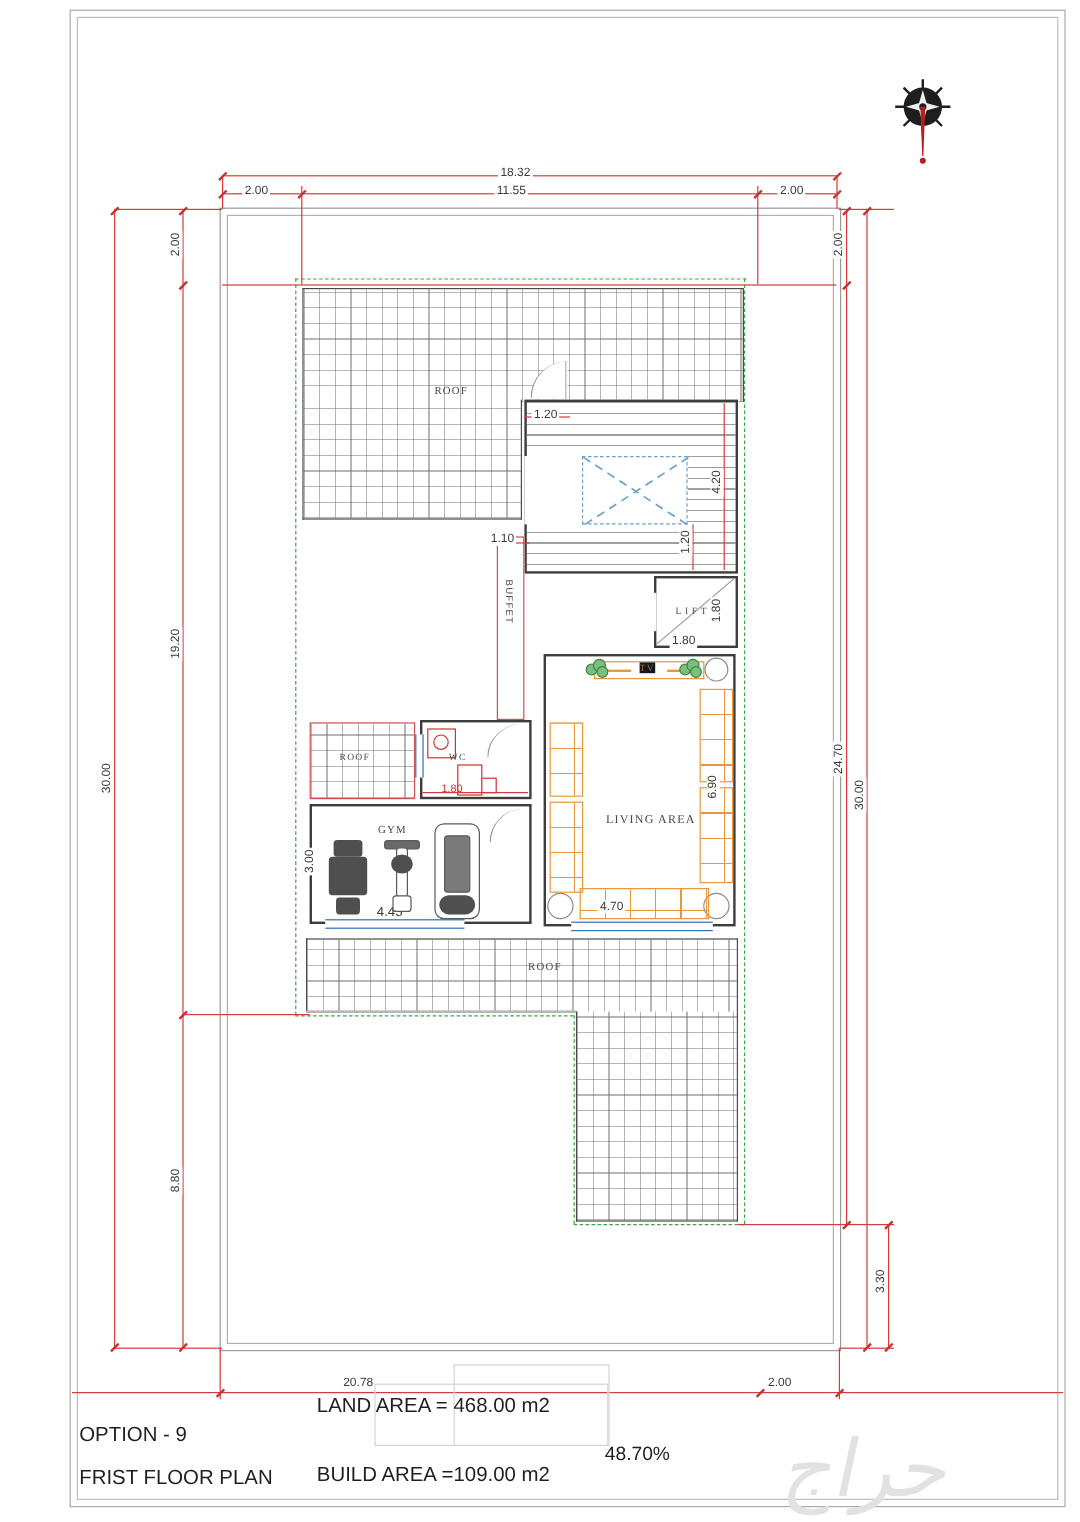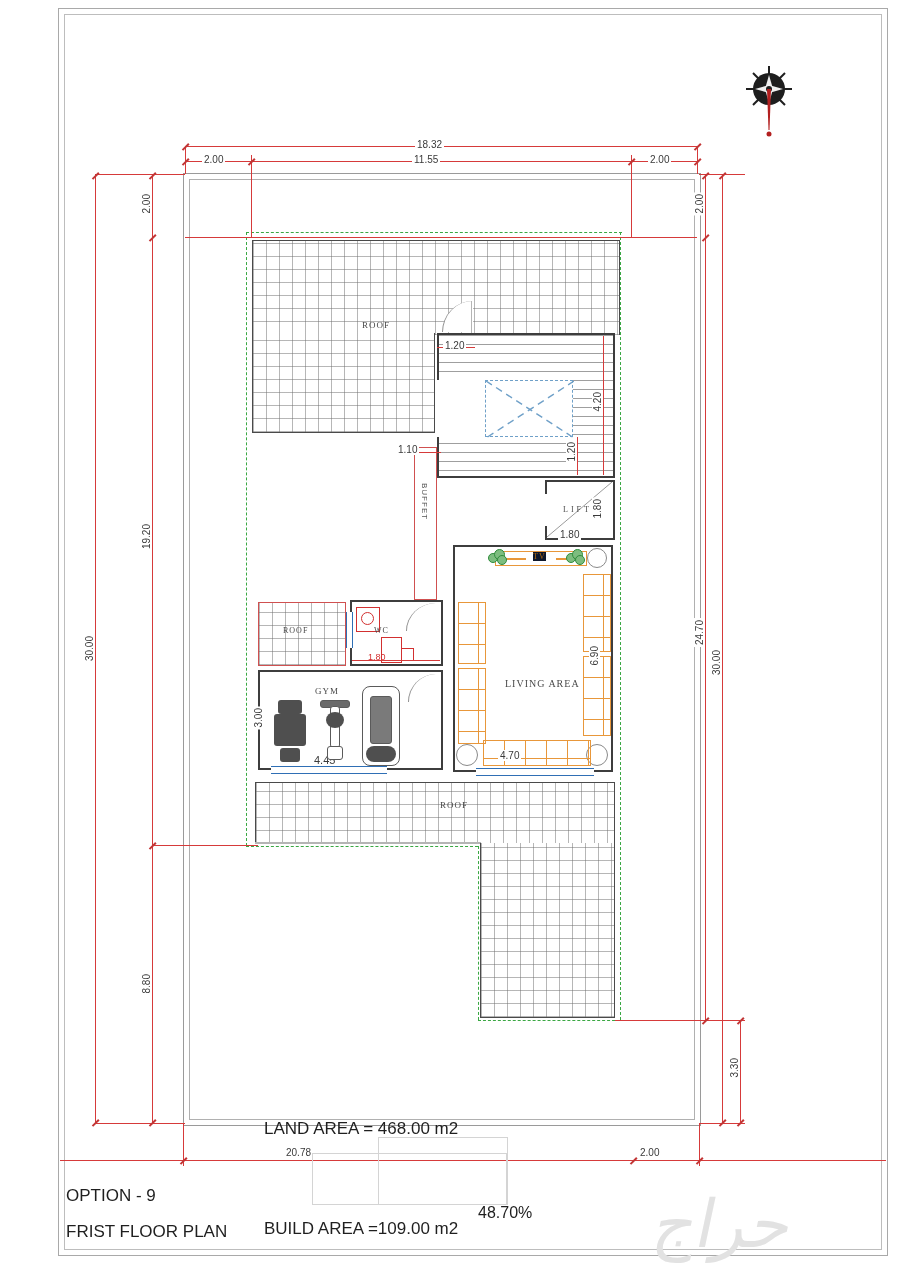--- a/index.html
+++ b/index.html
@@ -119,21 +119,21 @@
 
   <div class="rlh" style="left:437px;top:347px;width:38px"></div>
   <div class="lab" style="left:443px;top:340px">1.20</div>
   <div class="rlv" style="left:603px;top:336px;height:139px"></div>
   <div class="vlab" style="left:592px;top:390px">4.20</div>
   <div class="rlv" style="left:577px;top:437px;height:38px"></div>
   <div class="vlab" style="left:566px;top:440px">1.20</div>
 
   <div class="redwall" style="left:414px;top:447px;width:23px;height:153px"></div>
   <div class="rlh" style="left:410px;top:452px;width:31px"></div>
-  <div class="lab" style="left:396px;top:444px">1.10</div>
+  <div class="lab" style="left:407px;top:444px">1.10</div>
   <div class="vtext" style="left:420px;top:483px">BUFFET</div>
 
   <div class="wall" style="left:545px;top:480px;width:70px;height:60px">
     <svg width="65" height="55" viewBox="0 0 65 55">
         <line x1="0" y1="55" x2="65" y2="0" stroke="#9a9a9a" stroke-width="1"></line>
       </svg>
   </div>
   <div class="abs" style="left:543px;top:494px;width:4px;height:32px;background:#fff"></div>
   <div class="rlab" style="left:563px;top:505px;font-size:8px;letter-spacing:3px">LIFT</div>
   <div class="vlab" style="left:592px;top:497px">1.80</div>
@@ -260,19 +260,19 @@
     <div class="tk" style="left:699px;top:1160px"></div>
   <div class="lab" style="left:284px;top:1147px">20.78</div>
   <div class="lab" style="left:638px;top:1147px">2.00</div>
 
   <div class="faint" style="left:378px;top:1137px;width:128px;height:66px"></div>
   <div class="faint" style="left:312px;top:1153px;width:193px;height:50px"></div>
 
 
   <div class="tb" style="left:66px;top:1186px">OPTION - 9</div>
   <div class="tb" style="left:66px;top:1222px">FRIST FLOOR PLAN</div>
-  <div class="tb" style="left:264px;top:1119px">LAND AREA =  468.00 m2</div>
+  <div class="tb" style="left:264px;top:1162px">LAND AREA =  468.00 m2</div>
   <div class="tb" style="left:264px;top:1219px">BUILD AREA =109.00 m2</div>
-  <div class="tb" style="left:478px;top:1204px;font-size:16px">48.70%</div>
+  <div class="tb" style="left:504px;top:1204px;font-size:16px">48.70%</div>
 
   <div class="wm" style="left:655px;top:1186px">حراج</div>
 
 </div>
 
 </body></html>

